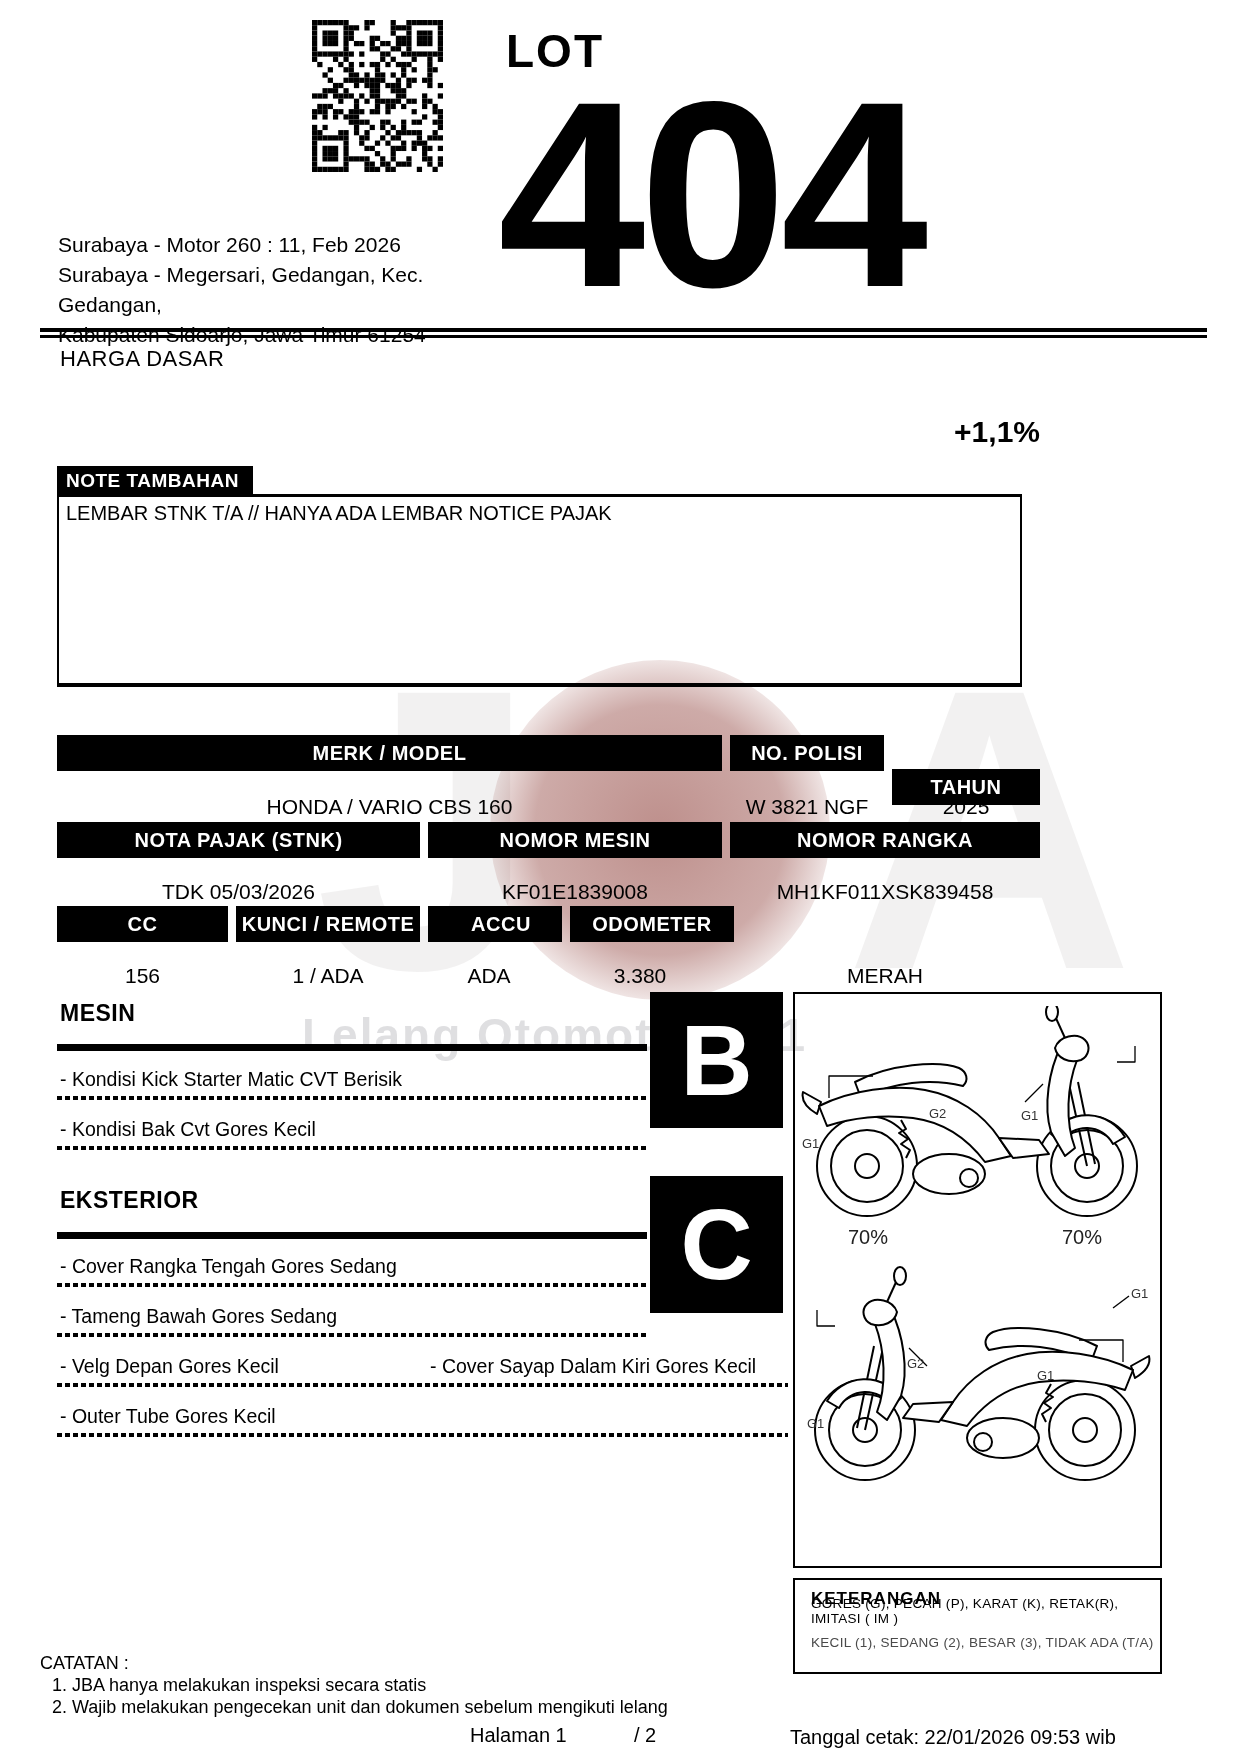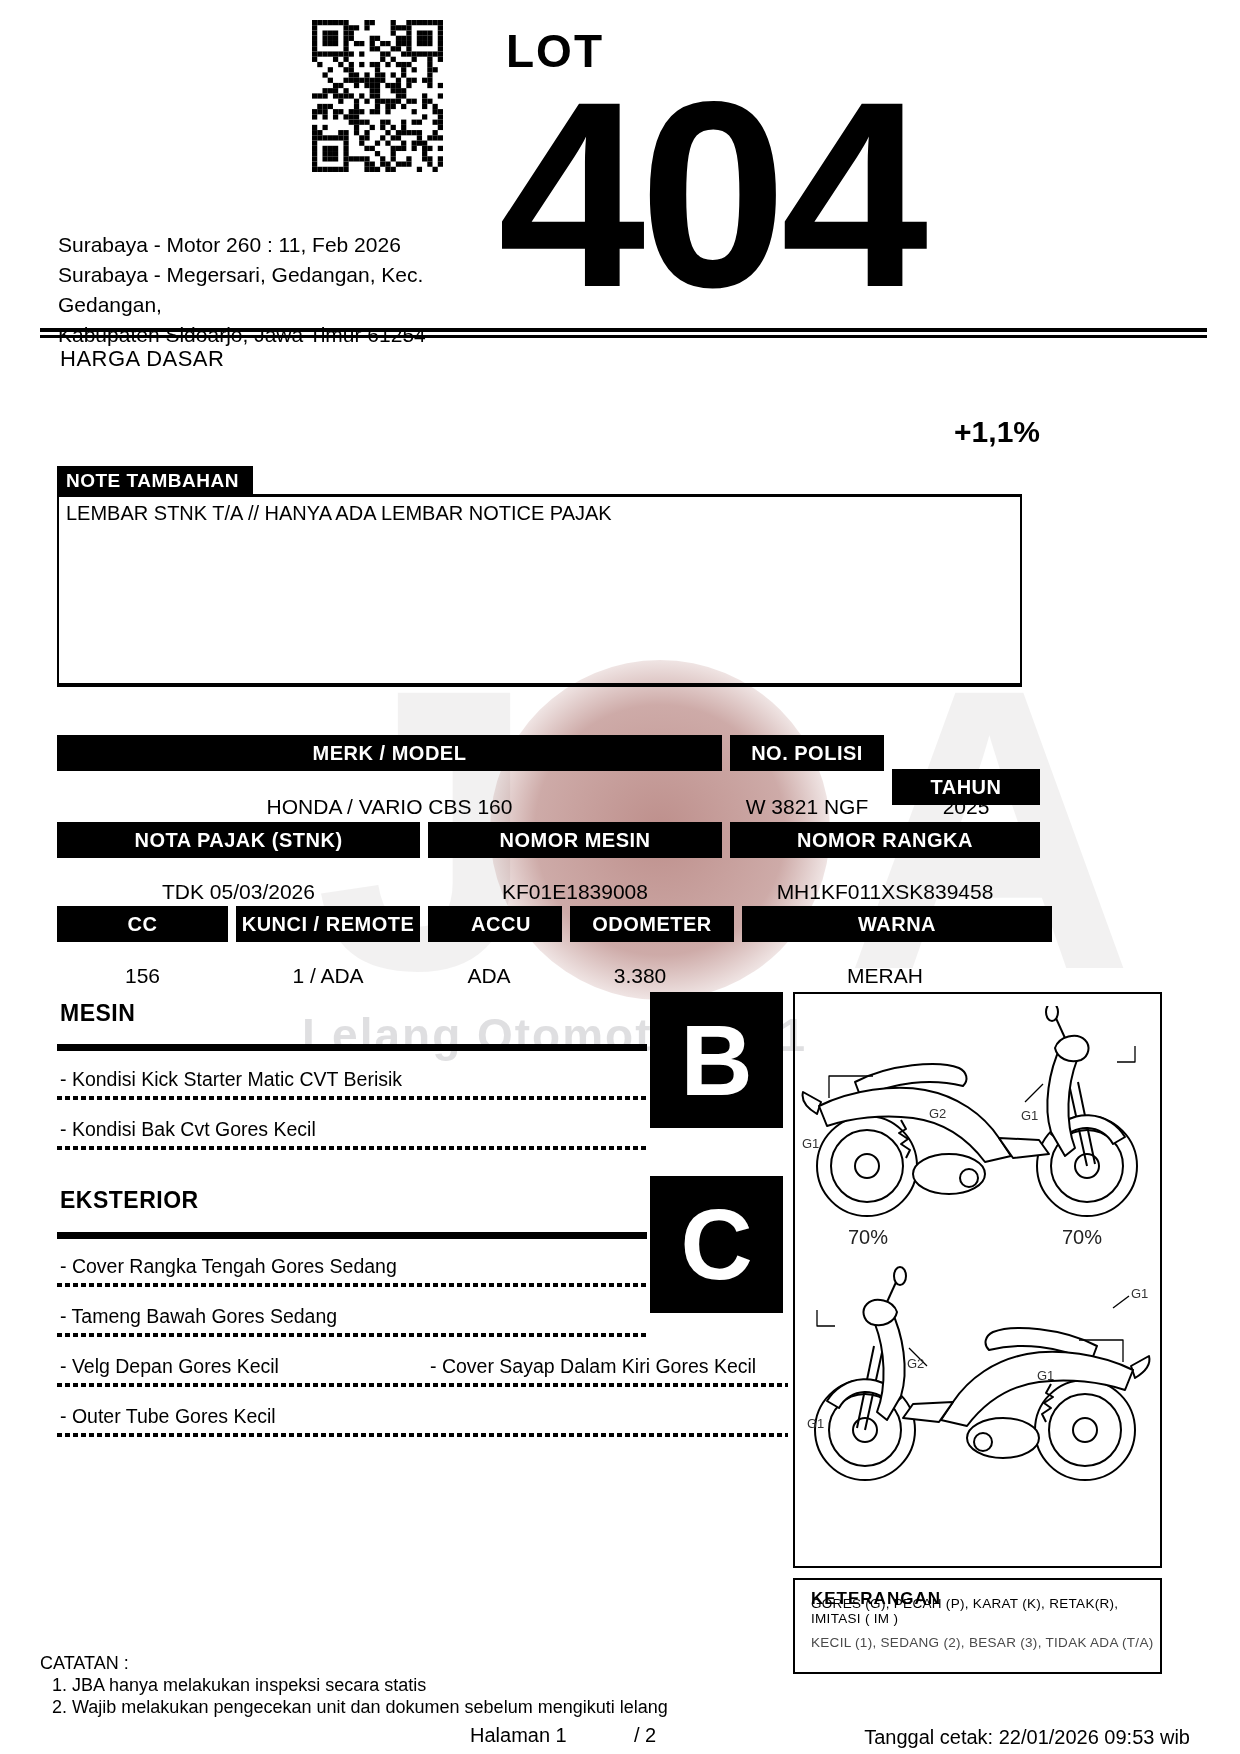--- a/index.html
+++ b/index.html
@@ -445,21 +445,20 @@
       <div class="td" style="width:363px;">TDK 05/03/2026</div>
       <div class="td" style="width:294px;">KF01E1839008</div>
       <div class="td" style="width:310px;">MH1KF011XSK839458</div>
     </div>
 
     <div class="trow" style="top:906px;">
       <div class="th" style="width:171px;">CC</div>
       <div class="th" style="width:184px;">KUNCI / REMOTE</div>
       <div class="th" style="width:122px;padding-left:12px;">ACCU</div>
       <div class="th" style="width:164px;">ODOMETER</div>
-      <div class="th" style="width:310px;">WARNA</div>
     </div>
     <div class="trow" style="top:950px;">
       <div class="td" style="width:171px;">156</div>
       <div class="td" style="width:184px;">1 / ADA</div>
       <div class="td" style="width:122px;">ADA</div>
       <div class="td" style="width:164px;">3.380</div>
       <div class="td" style="width:310px;">MERAH</div>
     </div>
 
     <div class="abs sec-title" style="left:60px;top:1000px;">MESIN</div>
@@ -559,16 +558,16 @@
       <div class="abs ket-line" style="left:16px;top:16px;">GORES (G), PECAH (P), KARAT (K), RETAK(R), IMITASI ( IM )</div>
       <div class="abs ket-line ket-faded" style="left:16px;top:55px;">KECIL (1), SEDANG (2), BESAR (3), TIDAK ADA (T/A)</div>
     </div>
 
     <div class="abs catatan" style="left:40px;top:1652px;">CATATAN :</div>
     <div class="abs catatan" style="left:52px;top:1674px;">1. JBA hanya melakukan inspeksi secara statis</div>
     <div class="abs catatan" style="left:52px;top:1696px;">2. Wajib melakukan pengecekan unit dan dokumen sebelum mengikuti lelang</div>
 
     <div class="abs footer" style="left:470px;top:1724px;">Halaman 1</div>
     <div class="abs footer" style="left:634px;top:1724px;">/ 2</div>
-    <div class="abs footer" style="left:790px;top:1726px;width:400px;text-align:right;">Tanggal cetak: 22/01/2026 09:53 wib</div>
+    <div class="abs footer" style="left:790px;top:1726px;width:400px;">Tanggal cetak: 22/01/2026 09:53 wib</div>
 
   </div>
 </div>
 
 </body></html>

